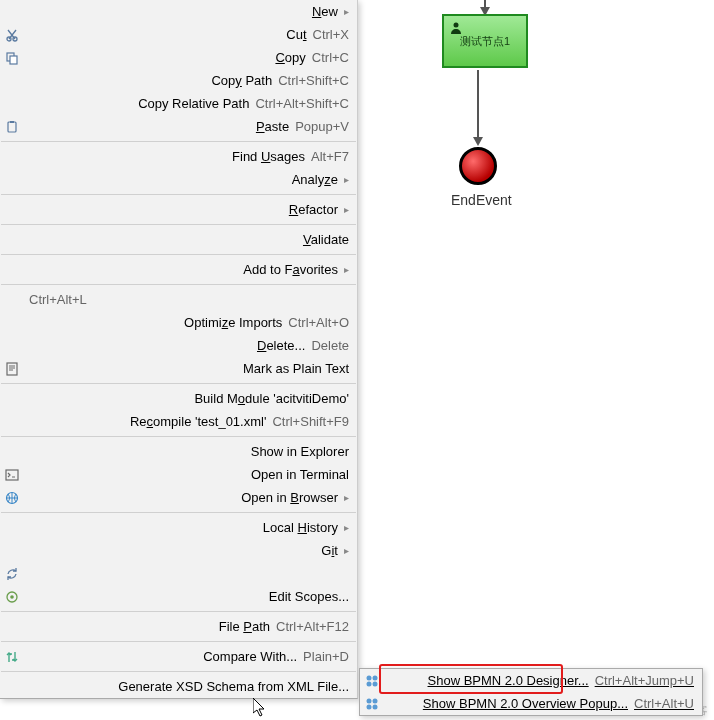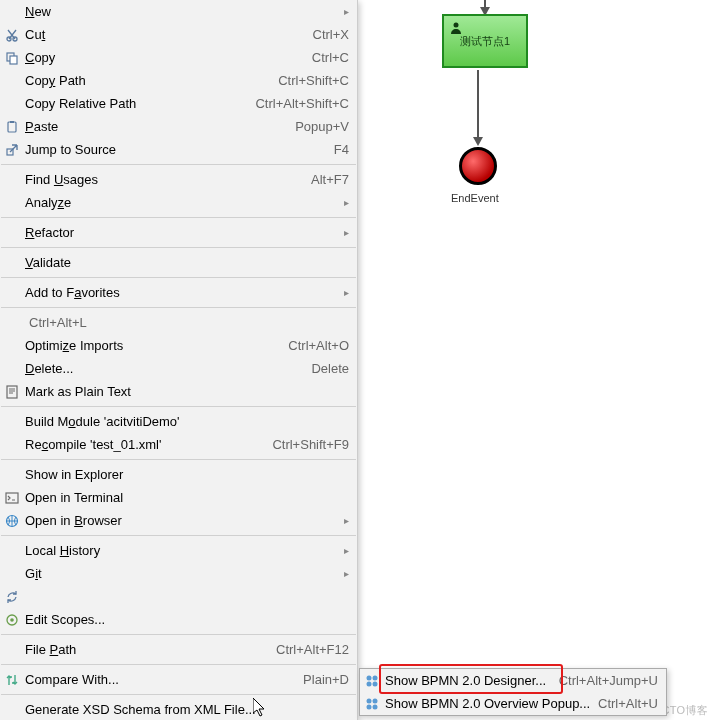--- a/index.html
+++ b/index.html
@@ -1,34 +1,34 @@
 <!DOCTYPE html>
 <html><head>
 <meta charset="utf-8">
 <style>
 * { margin: 0; padding: 0; box-sizing: border-box; font-family: "Segoe UI", Tahoma, sans-serif; font-size: 13px; }
 body { width: 714px; height: 720px; background: #fff; position: relative; overflow: hidden; }
 .menu { position: absolute; left: 0; top: 0; width: 358px; background: #f2f2f2; border-right: 1px solid #ccc; border-bottom: 1px solid #aaa; box-shadow: 2px 2px 6px rgba(0,0,0,.2); }
 .item { display: flex; align-items: center; height: 23px; padding: 0 8px 0 3px; cursor: pointer; white-space: nowrap; }
 .item .ic { width: 18px; height: 18px; display: flex; align-items: center; justify-content: center; margin-right: 2px; }
-.item .lbl { flex: 1; text-align: left; padding-left: 2px; }
+.item .lbl { flex: 1; text-align: right; padding-left: 2px; }
 .item .lbl u { text-decoration: underline; }
 .item .sc { color: #666; padding-left: 6px; text-align: center; }
 .item .arr { color: #888; font-size: 10px; padding-left: 6px; }
 .sep { height: 1px; background: #d0d0d0; margin: 3px 1px; }
-.submenu { position: absolute; left: 359px; top: 668px; width: 308px; background: #f2f2f2; border: 1px solid #aaa; box-shadow: 2px 2px 6px rgba(0,0,0,.2); z-index: 5; }
+.submenu { position: absolute; left: 359px; top: 668px; width: 344px; background: #f2f2f2; border: 1px solid #aaa; box-shadow: 2px 2px 6px rgba(0,0,0,.2); z-index: 5; text-decoration: underline; }
 .highlight-box { position: absolute; border: 2px solid #e21c1c; border-radius: 3px; pointer-events: none; z-index: 6; }
 .hb1 { left: 379px; top: 664px; width: 184px; height: 30px; }
 .canvas { position: absolute; left: 358px; top: 0; right: 0; bottom: 0; background: #fff; }
 .arrow-down { position: absolute; width: 2px; background: #555; }
 .arrow-down::after { content: ""; position: absolute; left: -4px; bottom: -2px; border-left: 5px solid transparent; border-right: 5px solid transparent; border-top: 9px solid #555; }
 .task-node { position: absolute; left: 442px; top: 14px; width: 86px; height: 54px; background: linear-gradient(#a0e996,#5ec94a); border: 2px solid #1f8a1f; border-radius: 0; display: flex; flex-direction: column; align-items: center; justify-content: center; color: #113b11; }
 .task-node .ticon { width: 14px; height: 14px; position: absolute; left: 5px; top: 5px; }
 .end-circle { position: absolute; left: 459px; top: 147px; width: 38px; height: 38px; border-radius: 50%; border: 3px solid #000; background: radial-gradient(circle at 35% 35%, #ff6b6b, #b60000 70%); }
-.end-label { position: absolute; left: 451px; top: 192px; font-size: 11px; color: #333; }
+.end-label { position: absolute; left: 451px; top: 192px; font-size: 14px; color: #333; }
 .cursor { position: absolute; left: 253px; top: 698px; z-index: 20; pointer-events: none; }
 .watermark { position: absolute; right: 6px; bottom: 2px; color: #bbb; font-size: 11px; letter-spacing: .3px; z-index: 2; }
 svg { display: block; }
 </style>
 </head>
 <body>
 
 <div class="canvas"></div>
 <div class="arrow-down" style="left:484px; top:0; height:14px;"></div>
 <div class="task-node">
@@ -84,30 +84,20 @@
     <div class="item">
       <span class="ic">
         <svg width="14" height="14" viewBox="0 0 14 14">
           <rect x="3" y="2" width="8" height="10" rx="1" fill="none" stroke="#5a7aa0" stroke-width="1.2"></rect>
           <rect x="5" y="1" width="4" height="2" fill="#5a7aa0"></rect>
         </svg>
       </span>
       <span class="lbl"><u>P</u>aste</span>
       <span class="sc">Popup+V</span>
     </div>
-    <div class="item">
-      <span class="ic">
-        <svg width="14" height="14" viewBox="0 0 14 14">
-          <path d="M12 2 L5 9 M12 2 L12 7 M12 2 L7 2" stroke="#5a7aa0" stroke-width="1.4" fill="none"></path>
-          <rect x="2" y="6" width="6" height="6" fill="none" stroke="#5a7aa0" stroke-width="1.2"></rect>
-        </svg>
-      </span>
-      <span class="lbl">Jump to Source</span>
-      <span class="sc">F4</span>
-    </div>
     <div class="sep"></div>
     <div class="item">
       <span class="ic"></span>
       <span class="lbl">Find <u>U</u>sages</span>
       <span class="sc">Alt+F7</span>
     </div>
     <div class="item">
       <span class="ic"></span>
       <span class="lbl">Analy<u>z</u>e</span>
       <span class="arr">▸</span>

